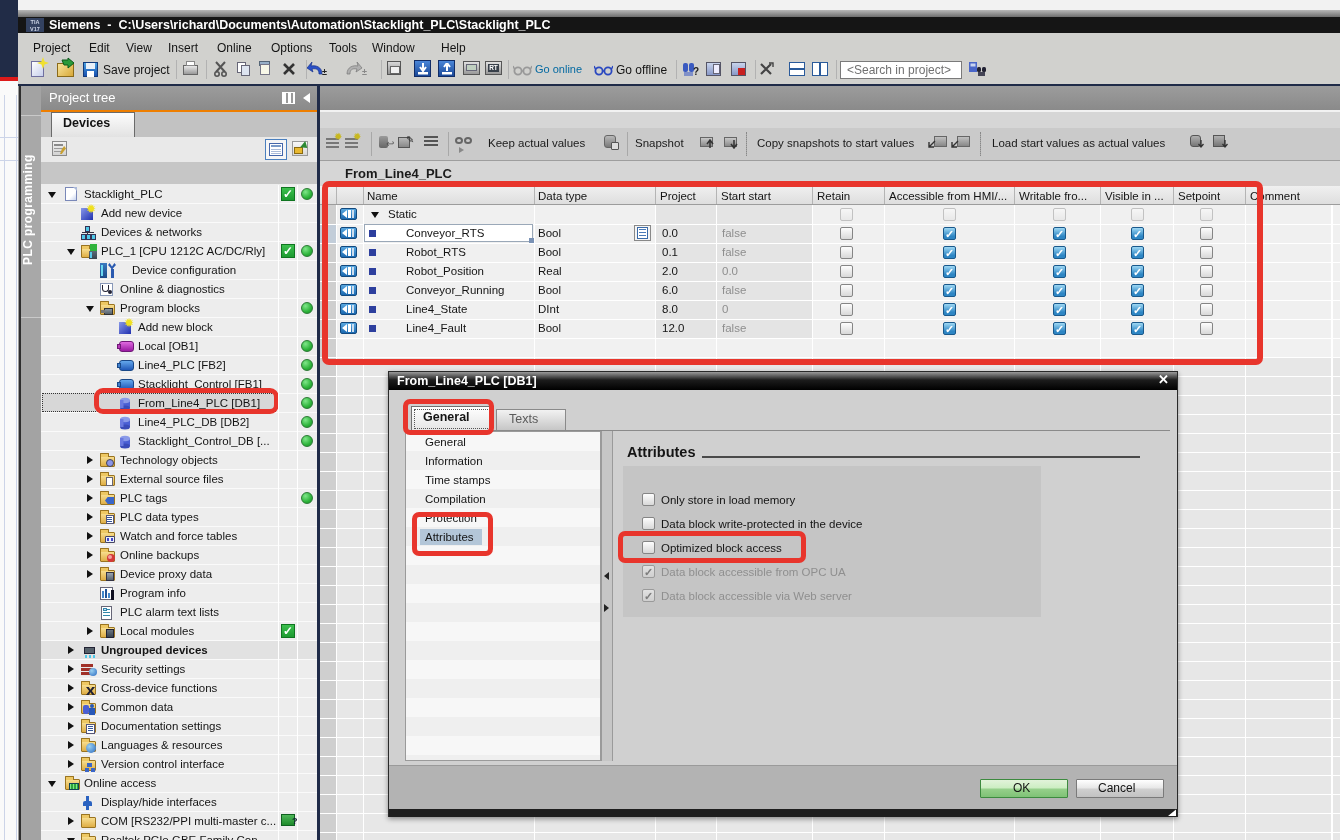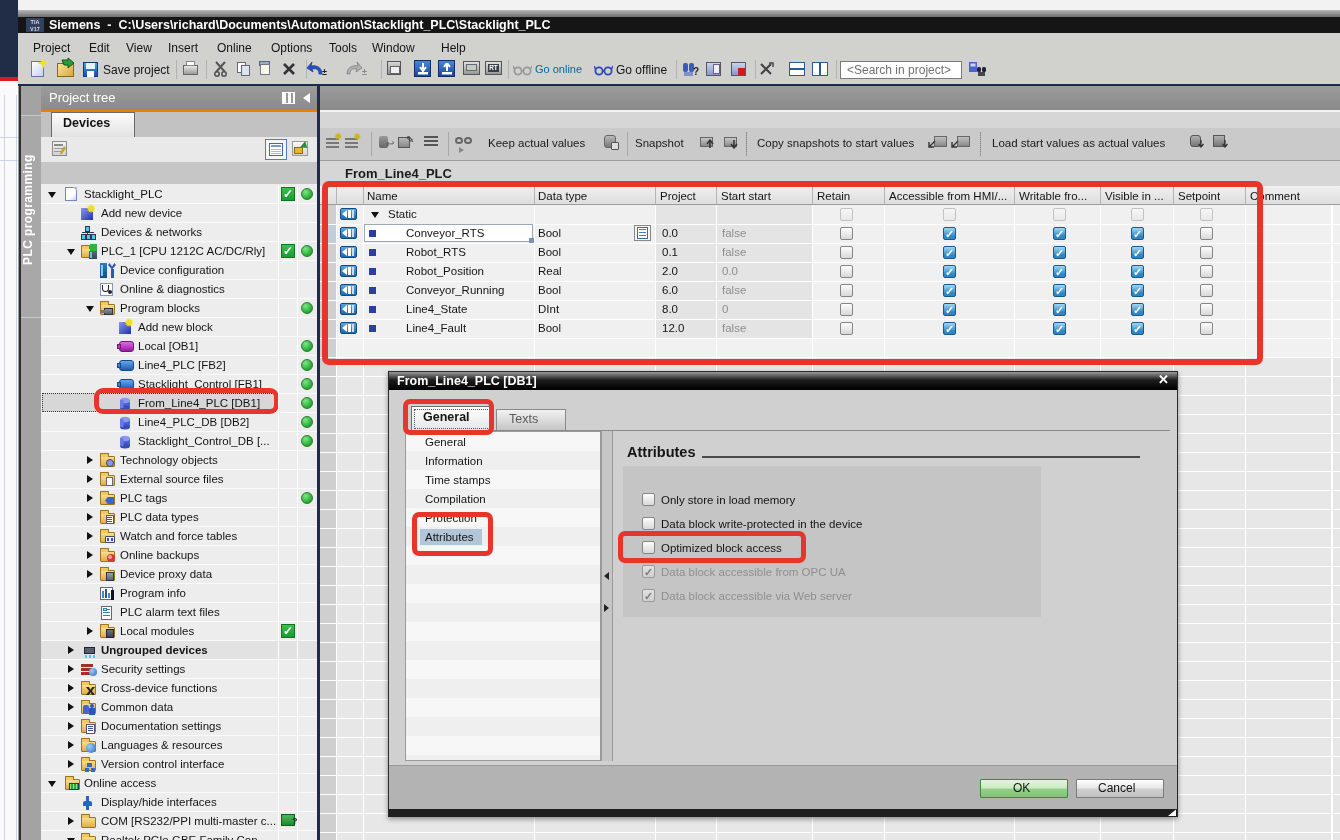--- a/index.html
+++ b/index.html
@@ -203,21 +203,21 @@
     <div class="abs" style="left:90px;top:244px;width:7px;height:7px;background:#2fb33c"></div>
     <div class="abs" style="left:89px;top:251px;width:8px;height:8px;background:linear-gradient(#5a6a78,#38444e)"></div>
     <div class="abs" style="left:90px;top:252px;width:2px;height:6px;background:#58c8e8"></div>
 <div class="txt" style="left:101px;top:245px">PLC_1 [CPU 1212C AC/DC/Rly]</div>
 <div class="gchk" style="left:281px;top:244px">✓</div>
 <div class="gdot" style="left:301px;top:245px"></div>
 <div class="abs" style="left:100px;top:263px;width:7px;height:15px;background:linear-gradient(#3a7ac0,#1a4a88)"></div>
     <div class="abs" style="left:101px;top:265px;width:2px;height:11px;background:#6ad8f0"></div>
     <div class="abs" style="left:108px;top:263px;width:8px;height:8px;background:#2a5ab0;clip-path:polygon(20% 0,50% 45%,80% 0,100% 25%,60% 70%,60% 100%,40% 100%,40% 70%,0 25%)"></div>
     <div class="abs" style="left:111px;top:269px;width:3px;height:9px;background:#2a5ab0"></div>
-<div class="txt" style="left:120px;top:264px">Device configuration</div>
+<div class="txt" style="left:132px;top:264px">Device configuration</div>
 <div class="abs" style="left:100px;top:283px;width:13px;height:13px;background:#fff;border:1px solid #8898b8"></div>
     <div class="abs" style="left:102px;top:285px;width:7px;height:7px;border:1.5px solid #223;border-top:none;border-radius:0 0 6px 6px"></div>
     <div class="abs" style="left:108px;top:290px;width:4px;height:4px;background:#223;border-radius:50%"></div>
 <div class="txt" style="left:120px;top:283px">Online &amp; diagnostics</div>
 <div class="tri" style="left:86px;top:306px;border-top:6px solid #111;border-left:4.5px solid transparent;border-right:4.5px solid transparent"></div>
 <div class="fold" style="left:100px;top:304px"></div>
     <div class="abs" style="left:104px;top:308px;width:9px;height:7px;background:linear-gradient(#8a96a2,#55606a);border:1px solid #333"></div>
     <div class="abs" style="left:101px;top:310px;width:4px;height:3px;background:#777"></div>
 <div class="txt" style="left:120px;top:302px">Program blocks</div>
 <div class="gdot" style="left:301px;top:302px"></div>
@@ -297,21 +297,21 @@
 <div class="txt" style="left:120px;top:568px">Device proxy data</div>
 <div class="abs" style="left:100px;top:587px;width:13px;height:13px;background:#fff;border:1px solid #667"></div>
     <div class="abs" style="left:102px;top:591px;width:2px;height:7px;background:#48c"></div>
     <div class="abs" style="left:105px;top:589px;width:2px;height:9px;background:#259"></div>
     <div class="abs" style="left:108px;top:593px;width:2px;height:5px;background:#48c"></div>
     <div class="abs" style="left:111px;top:590px;width:3px;height:10px;background:#112"></div>
 <div class="txt" style="left:120px;top:587px">Program info</div>
 <div class="abs" style="left:101px;top:606px;width:11px;height:14px;background:#fff;border:1px solid #667"></div>
     <div class="abs" style="left:103px;top:609px;width:7px;height:8px;background:repeating-linear-gradient(180deg,#38a 0 1px,#fff 1px 3px)"></div>
     <div class="abs" style="left:103px;top:608px;width:4px;height:3px;background:#cdf;border:1px solid #38a"></div>
-<div class="txt" style="left:120px;top:606px">PLC alarm text files</div>
+<div class="txt" style="left:120px;top:606px">PLC alarm text lists</div>
 <div class="tri" style="left:87px;top:627px;border-left:6px solid #111;border-top:4.5px solid transparent;border-bottom:4.5px solid transparent"></div>
 <div class="fold" style="left:100px;top:627px"></div>
     <div class="abs" style="left:106px;top:629px;width:8px;height:9px;background:linear-gradient(#6a7480,#3a444e);border:1px solid #223"></div>
 <div class="txt" style="left:120px;top:625px">Local modules</div>
 <div class="gchk" style="left:281px;top:624px">✓</div>
 <div class="tri" style="left:68px;top:646px;border-left:6px solid #111;border-top:4.5px solid transparent;border-bottom:4.5px solid transparent"></div>
 <div class="abs" style="left:84px;top:647px;width:11px;height:7px;background:#55606a;border:1px solid #223"></div>
     <div class="abs" style="left:85px;top:655px;width:2px;height:3px;background:#50c8e8"></div>
     <div class="abs" style="left:89px;top:655px;width:2px;height:3px;background:#50c8e8"></div>
     <div class="abs" style="left:93px;top:655px;width:2px;height:3px;background:#50c8e8"></div>

